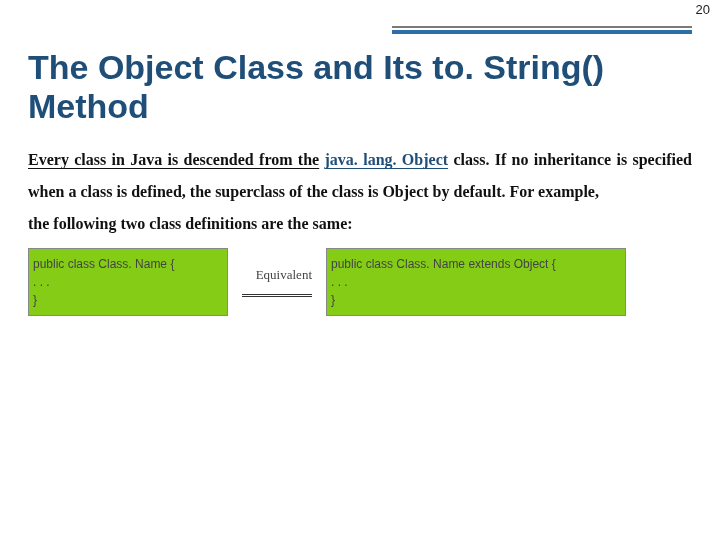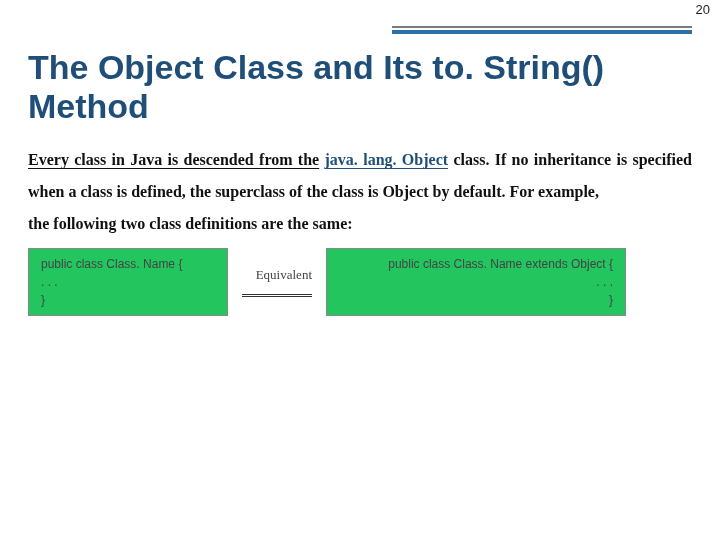--- a/index.html
+++ b/index.html
@@ -7,26 +7,26 @@
   .slide { width: 720px; height: 428px; position: relative; padding: 18px 28px 20px 28px; }
   .top-rule-wrap { position: absolute; top: 26px; right: 28px; width: 300px; }
   .top-rule-thin { height: 2px; background: #7a7a7a; margin-bottom: 2px; }
   .top-rule-thick { height: 4px; background: #2f6fa8; }
   .page-num { position: absolute; top: 2px; right: 10px; font-family: Verdana, Geneva, sans-serif; font-size: 13px; color: #222; }
   .title { font-family: Verdana, Geneva, sans-serif; font-weight: 700; color: #1f4e79; font-size: 34px; line-height: 1.15; margin-top: 30px; margin-bottom: 18px; }
   .body-text { font-family: Georgia, 'Times New Roman', serif; font-size: 16px; color: #111; line-height: 2.0; text-align: justify; font-weight: 700; }
   .body-text .u { text-decoration: underline; text-underline-offset: 3px; }
   .body-text .uaccent { color: #1f4e79; text-decoration: underline; text-underline-offset: 3px; }
   .equiv-row { display: flex; align-items: center; gap: 14px; margin-top: 8px; }
-  .code-box { border: 1px solid #888; padding: 6px 12px; font-family: Verdana, Geneva, sans-serif; font-size: 12px; color: #444; line-height: 1.5; background: #22c55e; }
+  .code-box { border: 1px solid #888; padding: 6px 4px; font-family: Verdana, Geneva, sans-serif; font-size: 12px; color: #444; line-height: 1.5; background: #84cc16; }
   .middle-col { display: flex; flex-direction: column; align-items: flex-end; gap: 11px; }
   .equiv-label { font-family: Georgia, serif; font-size: 13px; color: #444; }
   .double-line { width: 70px; border-top: 3px double #333; }
   .left-box { flex: 0 0 200px; }
-  .right-box { flex: 0 0 300px; text-align: right; }
+  .right-box { flex: 0 0 300px; }
 </style>
 </head>
 <body>
 
 <div class="slide">
 
   <div class="page-num">20</div>
 
   <div class="top-rule-wrap">
     <div class="top-rule-thin"></div>

